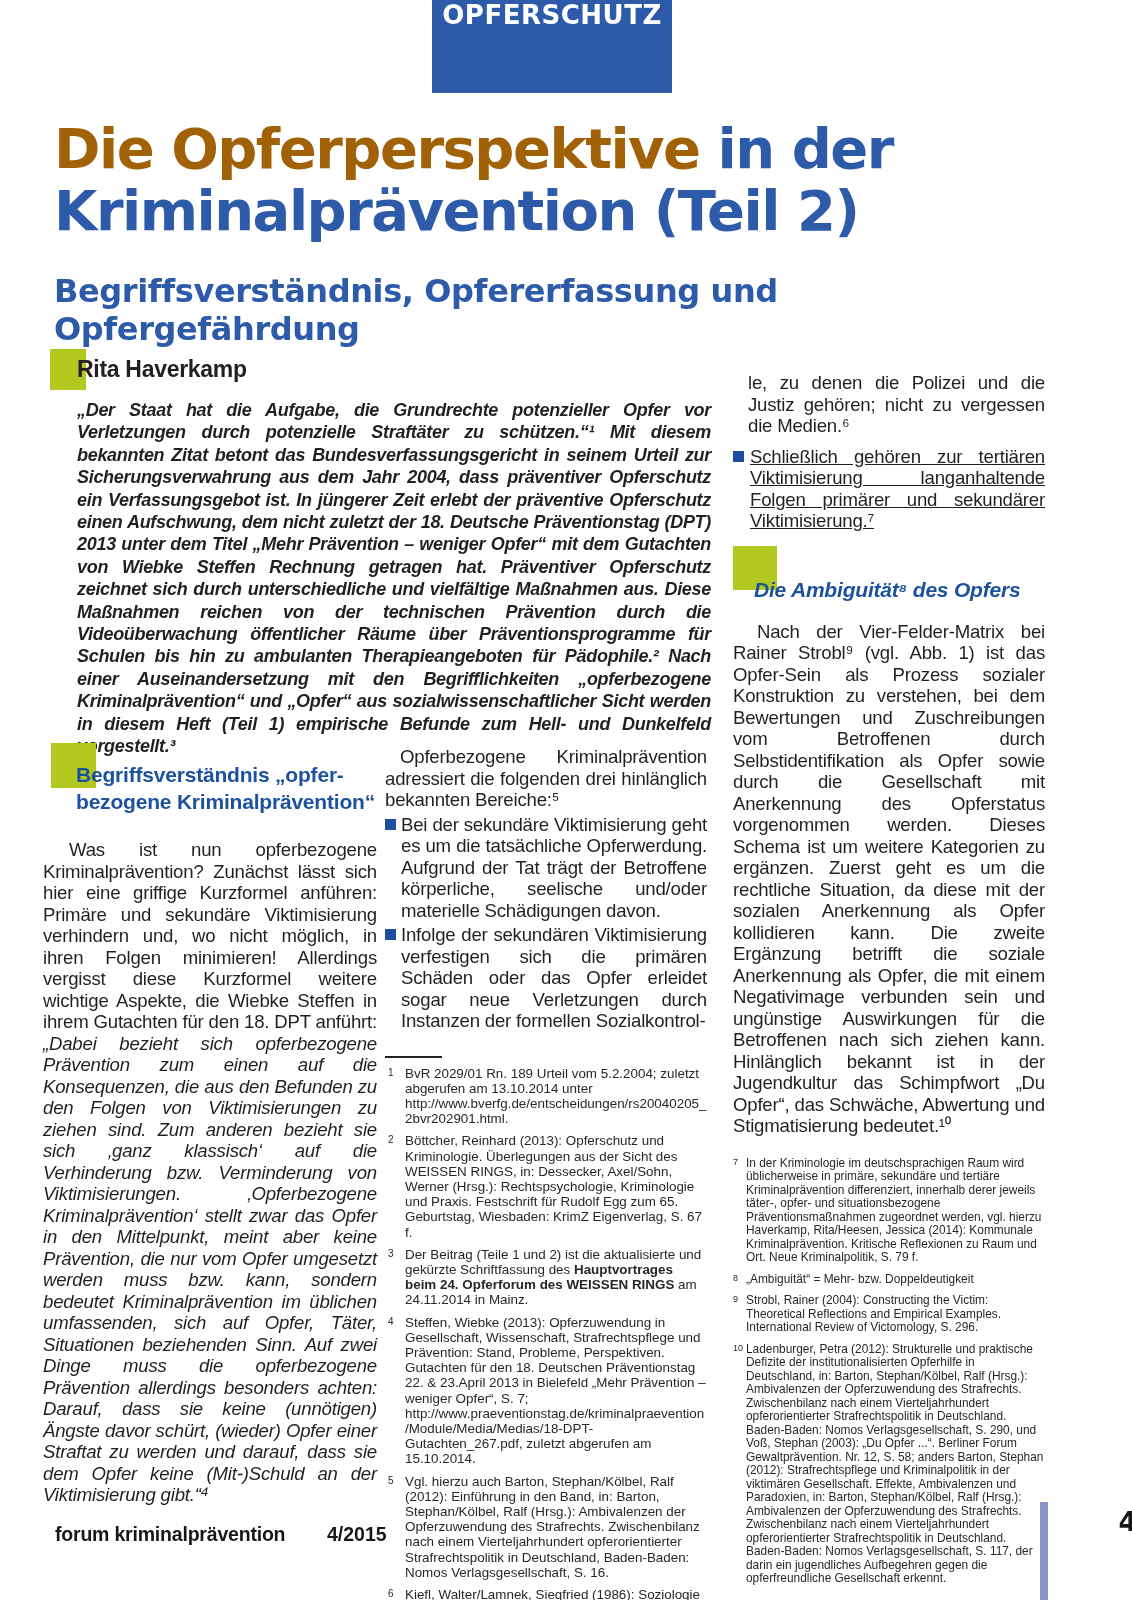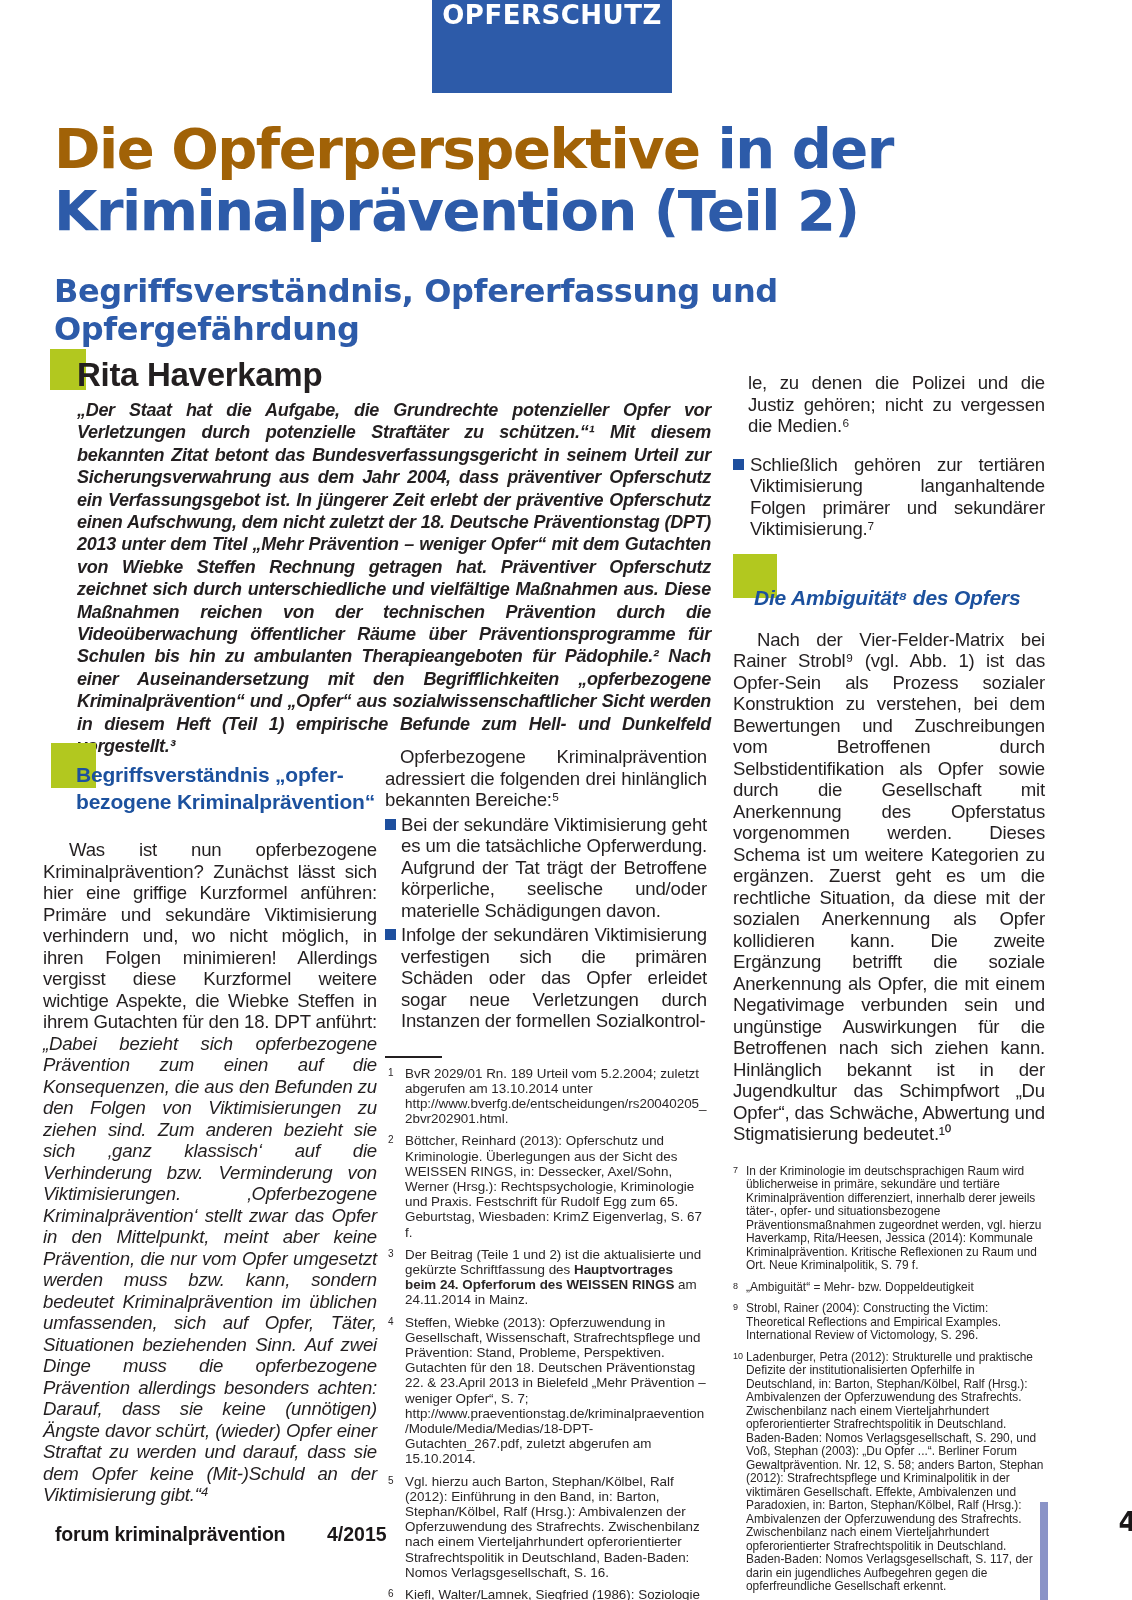--- a/index.html
+++ b/index.html
@@ -15,21 +15,21 @@
   
   .title{position:absolute;left:54px;top:118px;width:1040px;margin:0;
     font-family:"DejaVu Sans",sans-serif;font-weight:bold;font-size:56px;line-height:62px;
     letter-spacing:-1.5px;color:#2d5ba9;}
   .title .green{color:#a16207;}
   .subtitle{position:absolute;left:54px;top:272px;width:1020px;
     font-family:"DejaVu Sans",sans-serif;font-weight:bold;font-size:32px;letter-spacing:-.4px;color:#2d5ba9;}
 
   
   .author-sq{position:absolute;left:50px;top:349px;width:36px;height:41px;background:#b2c81f;}
-  .author-name{position:absolute;left:77px;top:356px;font-weight:bold;font-size:33px;
+  .author-name{position:absolute;left:77px;top:356px;font-weight:bold;font-size:23px;
     letter-spacing:-.3px;color:#231f20;}
 
   
   .intro{position:absolute;left:77px;top:399px;width:634px;margin:0;
     font-size:18px;line-height:22.4px;font-weight:bold;font-style:italic;
     text-align:justify;letter-spacing:-.3px;hyphens:auto;}
 
   
   .col{position:absolute;font-size:18.6px;line-height:21.5px;text-align:justify;
     letter-spacing:-.2px;hyphens:auto;}
@@ -49,21 +49,21 @@
 
   .body-para{margin:0;}
   .col-left .body-para{margin-top:24px;text-indent:26px;}
   .col-mid .body-para{text-indent:15px;}
   .para-quote{font-style:italic;}
   .col-right .main-para{margin-top:18px;text-indent:24px;}
 
   .bullet{position:relative;padding-left:16px;margin-top:3px;}
   .bullet .bsq{position:absolute;left:0;top:5px;width:11px;height:11px;background:#1e4f9e;display:block;}
   .col-right .cont{margin:0 0 0 15px;}
-  .col-right .bullet{margin-top:17px;}
+  .col-right .bullet{margin-top:9px;text-decoration:underline;}
   .col-right .bullet{padding-left:17px;}
 
   
   .fn-rule{width:57px;height:0;border-top:2px solid #231f20;margin-top:24px;}
   .fn-list{margin-top:8px;text-align:left;letter-spacing:0;hyphens:manual;}
   .fn{position:relative;padding-left:20px;margin-bottom:7px;font-size:13.4px;line-height:15.2px;
     color:#2a2627;overflow-wrap:break-word;}
   .fn .fn-num{position:absolute;left:3px;top:-1px;font-size:10px;}
   .col-right .fn-list{margin-top:20px;}
   .col-right .fn{padding-left:13px;font-size:11.9px;line-height:13.5px;margin-bottom:8px;}

